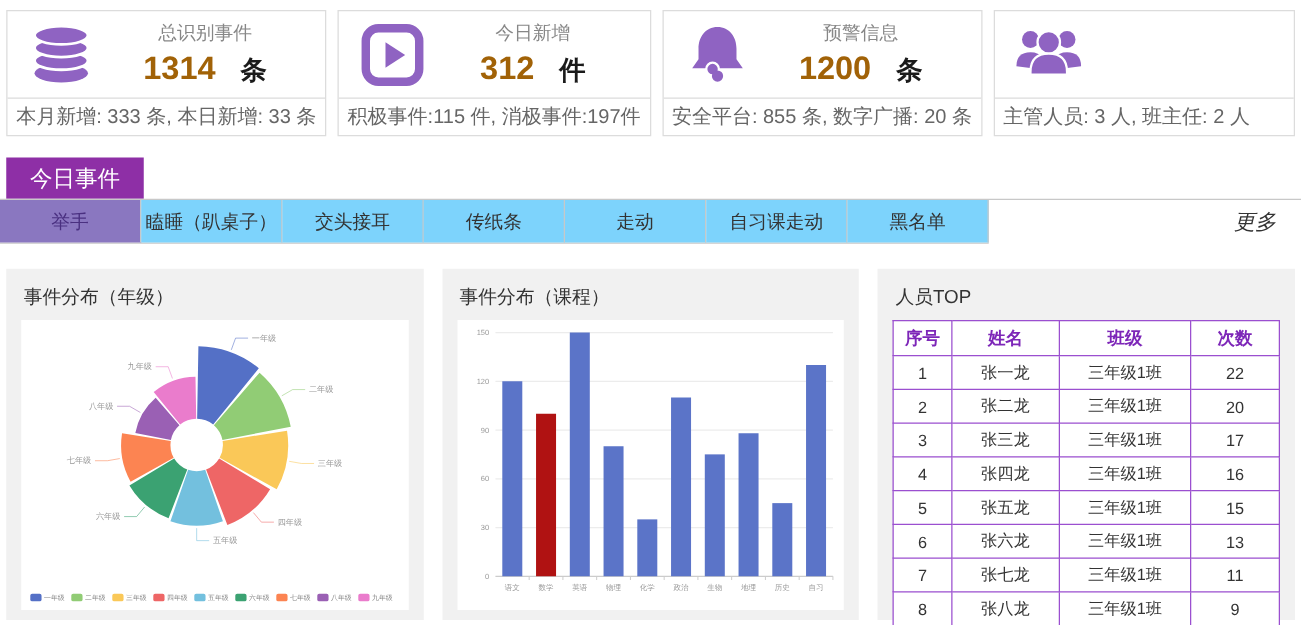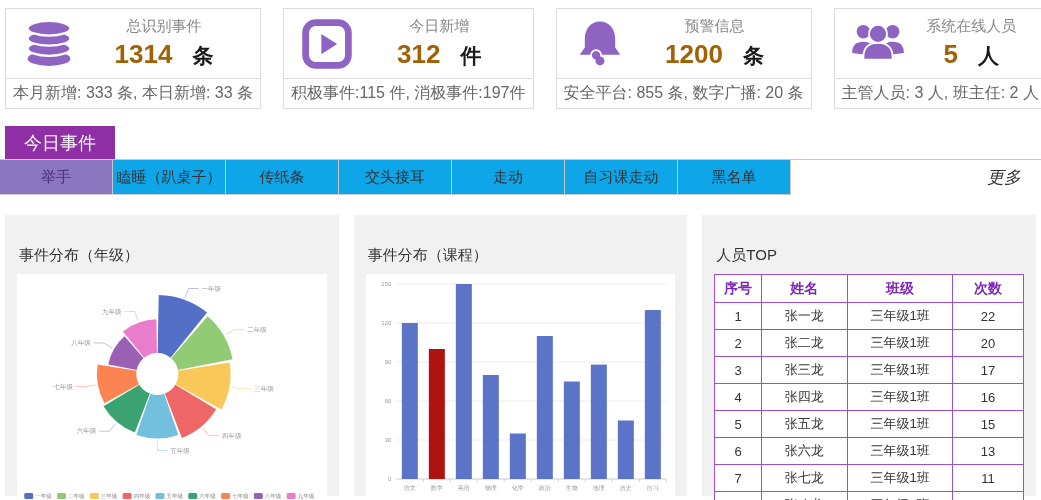--- a/index.html
+++ b/index.html
@@ -1,46 +1,46 @@
 <!DOCTYPE html>
 <html><head>
 <meta charset="utf-8">
 <style>
   * { box-sizing: border-box; margin: 0; padding: 0; }
   html,body { width: 1041px; height: 500px; background: #fff; overflow: hidden;
     font-family: "Liberation Sans", "DejaVu Sans", sans-serif; }
 
   
-  .stats-row { display: flex; gap: 22px; padding: 8px 5px 0 5px; align-items: center; }
+  .stats-row { display: flex; gap: 9px; padding: 8px 5px 0 5px; align-items: center; }
   .stat-card { flex: 1; border: 1px solid #dcdcdc; background: #fff; }
   .stat-main { height: 70px; display: flex; align-items: center; border-bottom: 1px solid #dcdcdc; padding: 0 8px; }
   .stat-icon { width: 54px; height: 54px; margin-left: 8px; flex: 0 0 auto; }
   .stat-icon svg { width: 100%; height: 100%; }
   .icon-purple { fill: #8f63c2; }
   .stat-right { flex: 1; display: flex; flex-direction: column; align-items: center; }
   .stat-label { font-size: 15px; color: #878787; margin-bottom: 3px; }
   .stat-value-row { display: flex; align-items: baseline; gap: 20px; }
   .stat-value { font-size: 26px; font-weight: bold; color: #a16207; }
   .stat-unit { font-size: 21px; font-weight: bold; color: #1a1a1a; }
   .stat-footer { height: 29px; display: flex; align-items: center; padding: 0 7px; font-size: 16px; color: #666;
     white-space: nowrap; overflow: hidden; }
 
   
   .section-title { width: 110px; height: 33px; margin: 17px 0 0 5px; background: #8e2fa6; color: #fff;
     font-size: 18px; display: flex; align-items: center; justify-content: center; }
   .tabs-row { display: flex; align-items: stretch; height: 36px; border-top: 1px solid #c8c8c8; }
   .tabs-group { display: flex; border-bottom: 1px solid #c8c8c8; }
   .tab { width: 113px; display: flex; align-items: center; justify-content: center; font-size: 15px; color: #333;
-    border-right: 1px solid #c8c8c8; background: #0ea5e9; cursor: pointer; }
+    border-right: 1px solid #c8c8c8; background: #7dd3fc; cursor: pointer; }
   .tab.active { background: #8a77c0; color: #4a3080; }
   .more-link { margin-left: auto; margin-right: 20px; align-self: center; font-size: 17px; color: #333; cursor: pointer; font-style: italic; }
 
   
   .panels-row { display: flex; gap: 15px; padding: 20px 5px 0 5px; }
-  .panel { flex: 1; background: #f1f1f1; padding: 29px 12px; height: 281px; }
+  .panel { flex: 1; background: #f1f1f1; padding: 11px 12px; height: 281px; }
   .panel-title { font-size: 15px; color: #333; margin: 2px 0 9px 2px; }
   .chart-area { background: #fff; height: 232px; }
   .chart-area svg { display: block; width: 100%; height: 100%; }
 
   
   .top-table { width: 100%; border-collapse: collapse; table-layout: fixed; }
   .top-table th, .top-table td { border: 1px solid #9b4fd0; background: #fff; text-align: center; }
   .top-table th { height: 28px; font-size: 14px; font-weight: bold; color: #7d26b8; }
   .top-table td { height: 27px; font-size: 13px; color: #333; }
   .col-idx { width: 15%; } .col-name { width: 28%; } .col-cls { width: 34%; } .col-cnt { width: 23%; }
@@ -116,40 +116,33 @@
       <span class="stat-icon">
         <svg viewBox="0 0 48 48" class="icon-purple">
           <circle cx="11" cy="13" r="6"></circle>
           <circle cx="37" cy="13" r="6"></circle>
           <path d="M1 32 q0 -10 10 -10 q6 0 8.5 4 l-3 8 z"></path>
           <path d="M47 32 q0 -10 -10 -10 q-6 0 -8.5 4 l3 8 z"></path>
           <circle cx="24" cy="15" r="8" stroke="#fff" stroke-width="1.6"></circle>
           <path d="M11 36 q0 -13 13 -13 q13 0 13 13 v2 h-26 z" stroke="#fff" stroke-width="1.6"></path>
         </svg>
       </span>
-      <div class="stat-right">
-        <div class="stat-label">系统在线人员</div>
-        <div class="stat-value-row">
-          <span class="stat-value">5</span>
-          <span class="stat-unit">人</span>
-        </div>
-      </div>
     </div>
     <div class="stat-footer">主管人员: 3 人, 班主任: 2 人</div>
   </div>
 </div>
 
 <div class="section-title">今日事件</div>
 
 <div class="tabs-row">
   <div class="tabs-group">
     <div class="tab active">举手</div>
     <div class="tab">瞌睡（趴桌子）</div>
+    <div class="tab">交头接耳</div>
     <div class="tab">传纸条</div>
-    <div class="tab">交头接耳</div>
     <div class="tab">走动</div>
     <div class="tab">自习课走动</div>
     <div class="tab">黑名单</div>
   </div>
   <span class="more-link">更多</span>
 </div>
 
 <div class="panels-row">
 
   <div class="panel">

